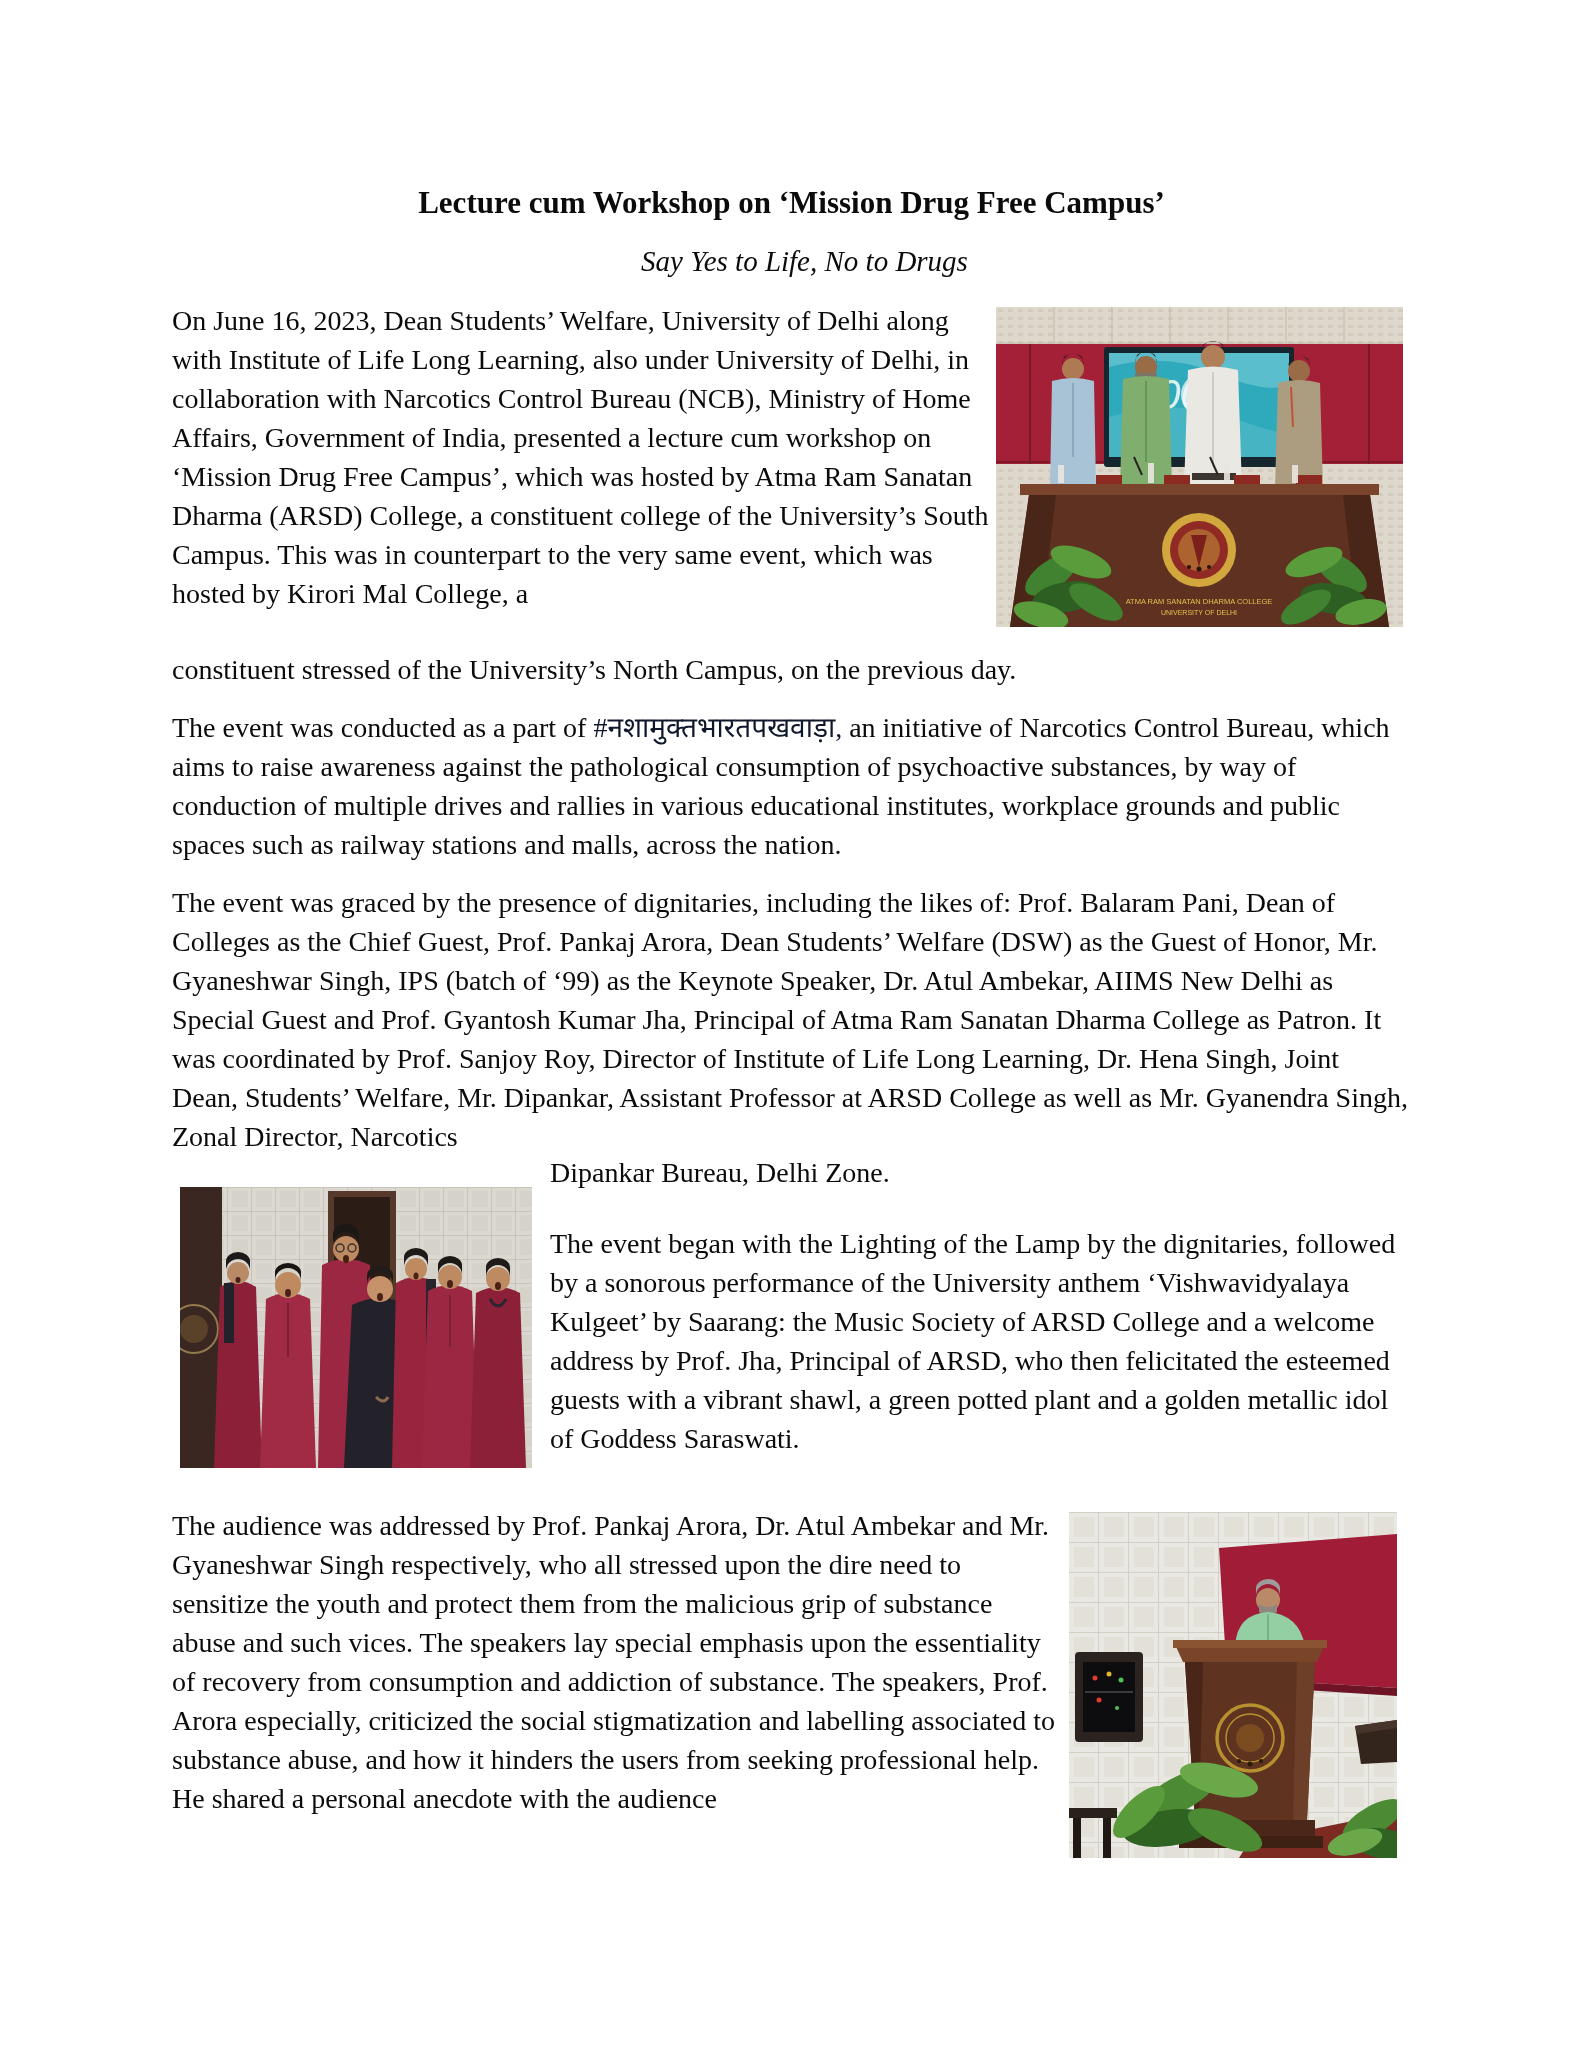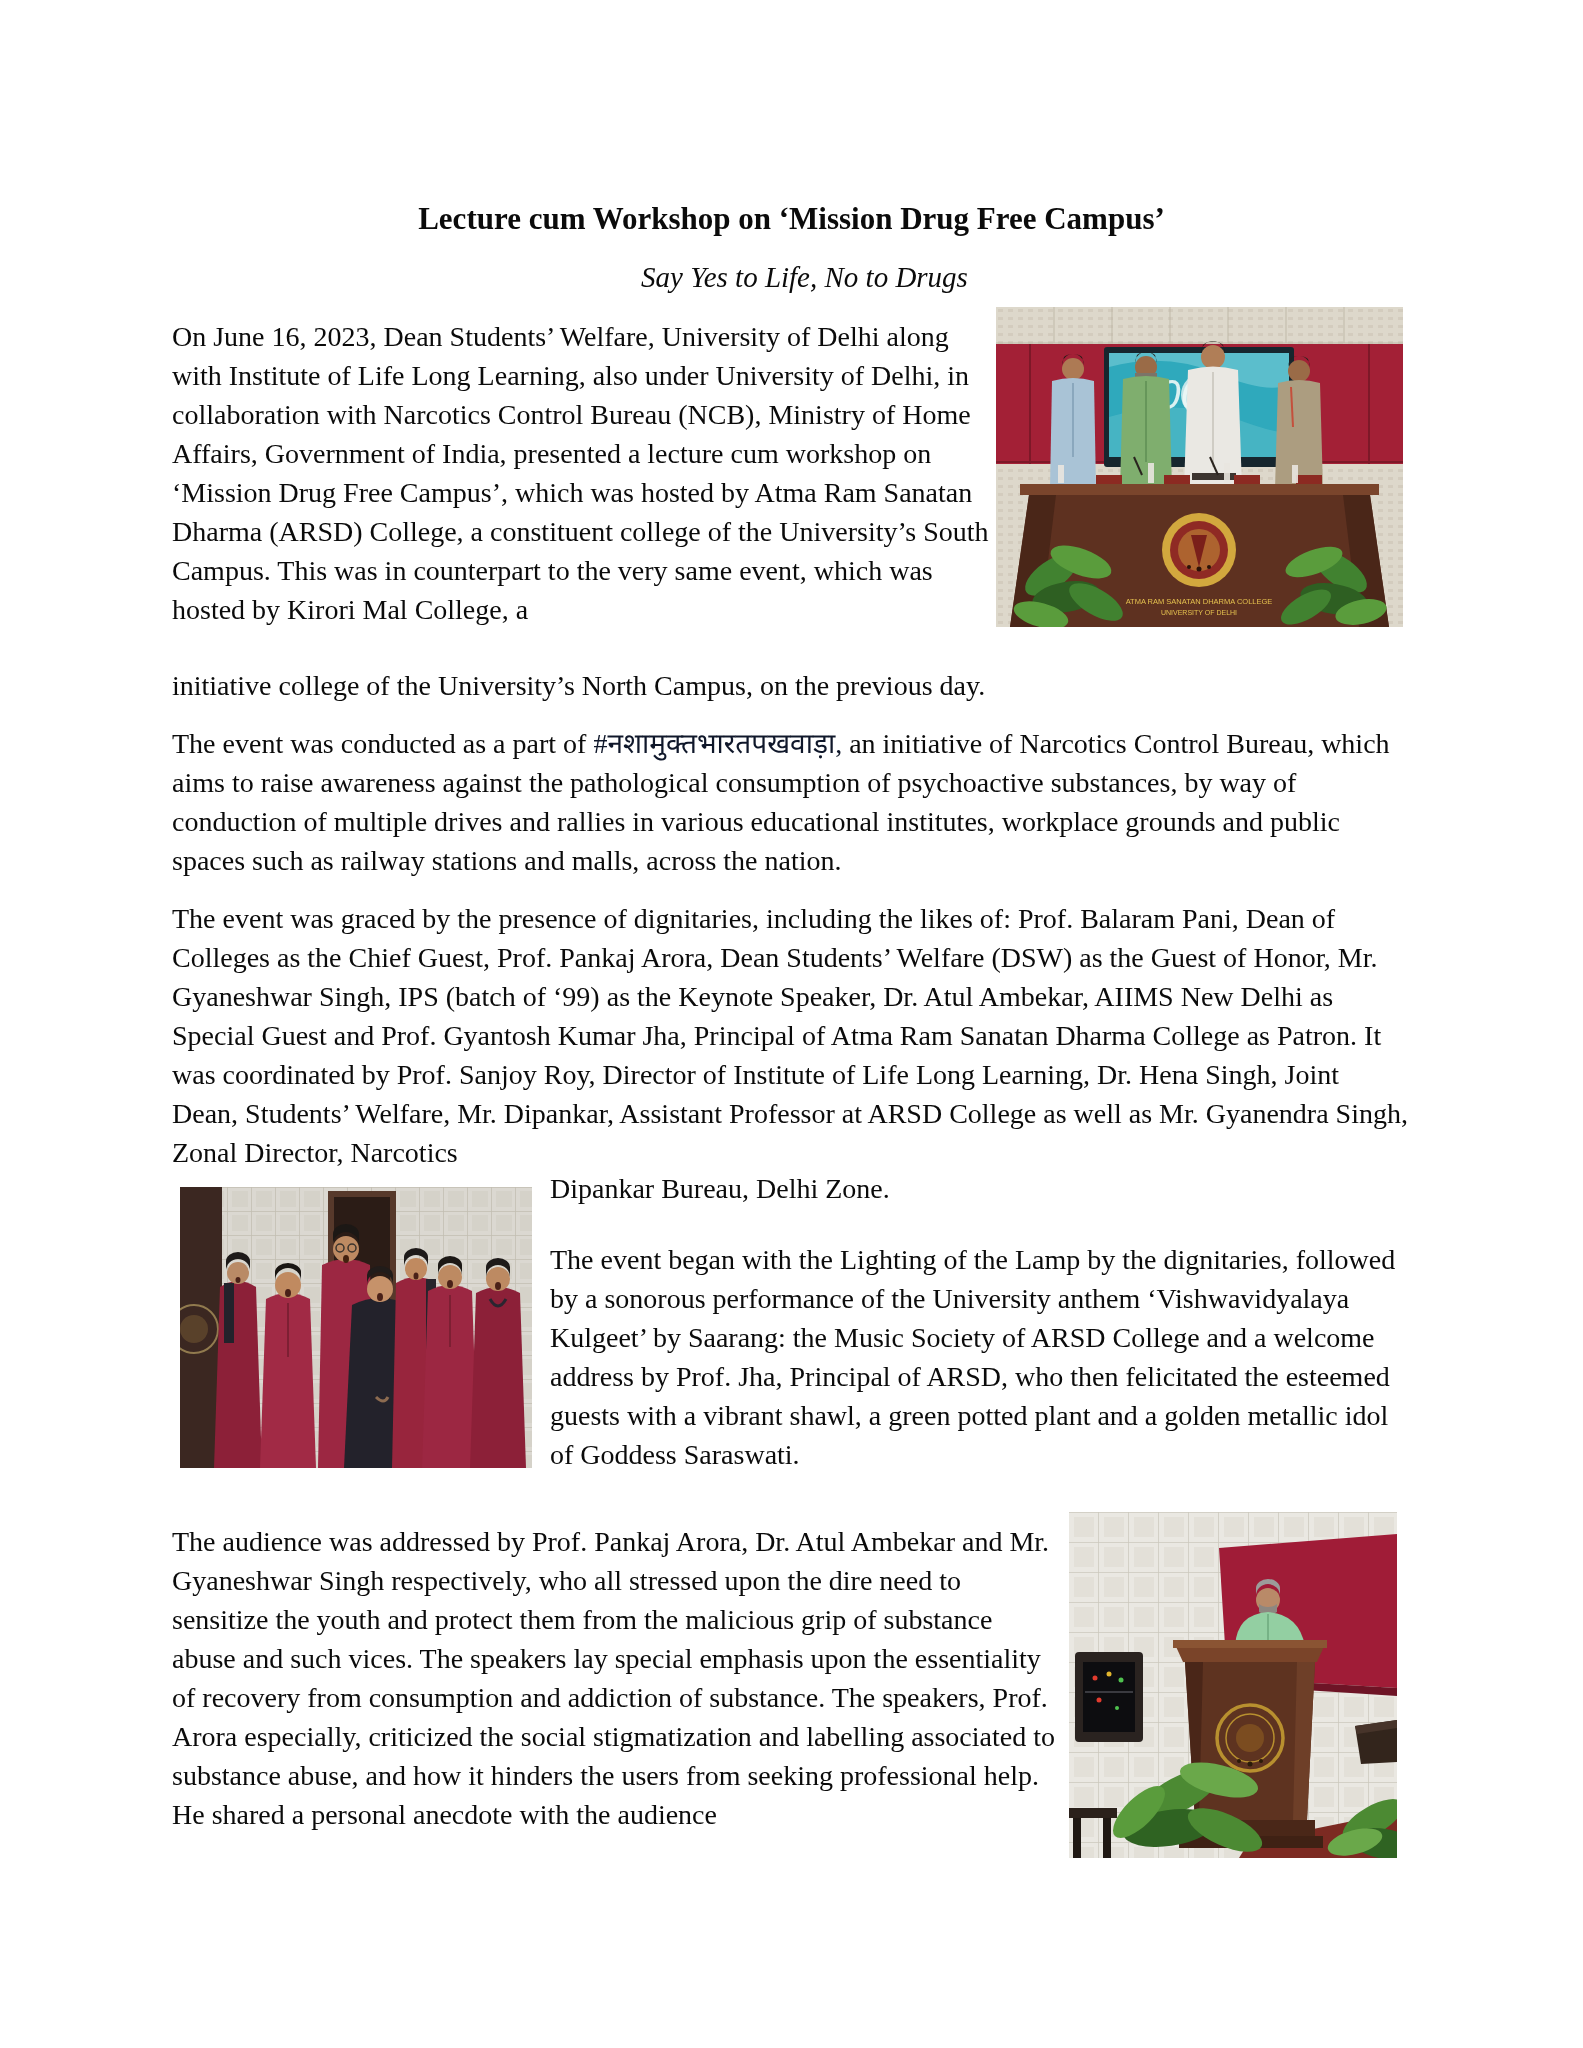--- a/index.html
+++ b/index.html
@@ -1,40 +1,40 @@
 <!DOCTYPE html>
 <html><head>
 <meta charset="utf-8">
 <style>
   html,body{margin:0;padding:0;}
   body{
     width:1583px;height:2048px;position:relative;background:#ffffff;
     font-family:"Liberation Serif","DejaVu Serif",serif;color:#0b0b0b;
     overflow:hidden;
   }
-  .abs{position:absolute;margin-top:16px;}
+  .abs{position:absolute;}
   .body-text{font-size:28px;line-height:39px;text-align:left;}
   .doc-title{width:1583px;left:0;text-align:center;font-weight:bold;font-size:31px;line-height:40px;}
   .doc-subtitle{width:1583px;left:13px;text-align:center;font-style:italic;font-size:29px;line-height:40px;}
   .hashtag{color:#0f172a;}
   .nowrap{white-space:nowrap;}
   .photo{position:absolute;overflow:hidden;line-height:0;}
   .photo svg{display:block;width:100%;height:100%;}
   .emblem-caption{font-family:"Liberation Sans","DejaVu Sans",sans-serif;}
 </style>
 </head>
 <body>
 
 <div class="abs doc-title" style="top:183px;">Lecture cum Workshop on ‘Mission Drug Free Campus’</div>
 
 <div class="abs doc-subtitle" style="top:241px;">Say Yes to Life, No to Drugs</div>
 
 <div class="abs body-text" style="left:172px;top:301px;width:822px;">On June 16, 2023, Dean Students’ Welfare, University of Delhi along with Institute of Life Long Learning, also under University of Delhi, in collaboration with Narcotics Control Bureau (NCB), Ministry of Home Affairs, Government of India, presented a lecture cum workshop on ‘Mission Drug Free Campus’, which was hosted by Atma Ram Sanatan Dharma (ARSD) College, a constituent college of the University’s South Campus. This was in counterpart to the very same event, which was hosted by Kirori Mal College, a</div>
 
-<div class="abs body-text nowrap" style="left:172px;top:650px;width:1260px;">initiative college of the University’s North Campus, on the previous day.</div>
+<div class="abs body-text nowrap" style="left:172px;top:650px;width:1260px;">constituent stressed of the University’s North Campus, on the previous day.</div>
 
 <div class="abs body-text" style="left:172px;top:708px;width:1240px;">
   <span>The event was conducted as a part of </span><span class="hashtag">#नशामुक्तभारतपखवाड़ा,</span><span> an initiative of Narcotics Control Bureau, which aims to raise awareness against the pathological consumption of psychoactive substances, by way of conduction of multiple drives and rallies in various educational institutes, workplace grounds and public spaces such as railway stations and malls, across the nation.</span>
 </div>
 
 <div class="abs body-text" style="left:172px;top:883px;width:1240px;">The event was graced by the presence of dignitaries, including the likes of: Prof. Balaram Pani, Dean of Colleges as the Chief Guest, Prof. Pankaj Arora, Dean Students’ Welfare (DSW) as the Guest of Honor, Mr. Gyaneshwar Singh, IPS (batch of ‘99) as the Keynote Speaker, Dr. Atul Ambekar, AIIMS New Delhi as Special Guest and Prof. Gyantosh Kumar Jha, Principal of Atma Ram Sanatan Dharma College as Patron. It was coordinated by Prof. Sanjoy Roy, Director of Institute of Life Long Learning, Dr. Hena Singh, Joint Dean, Students’ Welfare, Mr. Dipankar, Assistant Professor at ARSD College as well as Mr. Gyanendra Singh, Zonal Director, Narcotics</div>
 
 <div class="abs body-text nowrap" style="left:550px;top:1153px;">Dipankar Bureau, Delhi Zone.</div>
 
 <div class="abs body-text" style="left:550px;top:1224px;width:862px;">The event began with the Lighting of the Lamp by the dignitaries, followed by a sonorous performance of the University anthem ‘Vishwavidyalaya Kulgeet’ by Saarang: the Music Society of ARSD College and a welcome address by Prof. Jha, Principal of ARSD, who then felicitated the esteemed guests with a vibrant shawl, a green potted plant and a golden metallic idol of Goddess Saraswati.</div>

